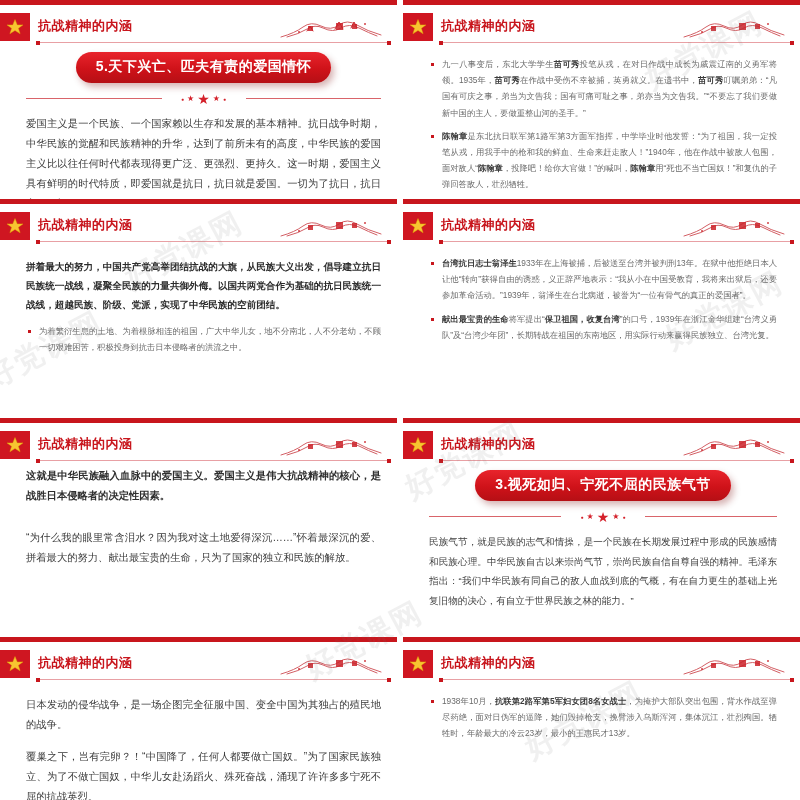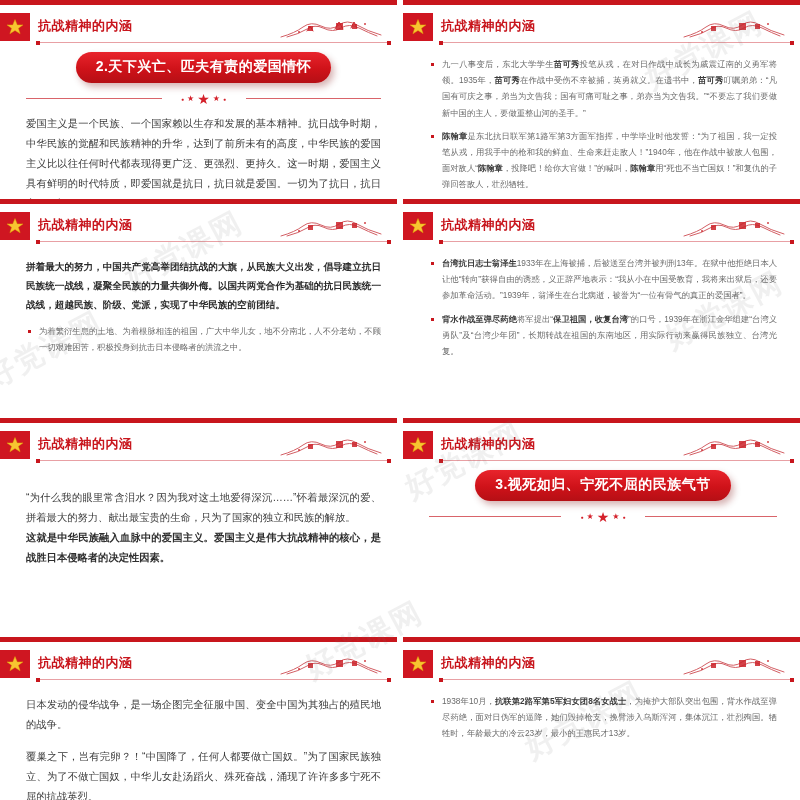--- a/index.html
+++ b/index.html
@@ -164,21 +164,21 @@
           <rect x="31" y="11" width="5" height="5"></rect>
           <rect x="59" y="8" width="7" height="7"></rect>
           <rect x="75" y="9" width="5" height="5"></rect>
           <circle cx="88" cy="9" r="1"></circle>
           <circle cx="22" cy="17" r="1"></circle>
         </g>
       </svg>
     </div>
     <div class="content">
       <div class="pill-wrap">
-        <span class="pill">2.天下兴亡、匹夫有责的爱国情怀</span>
+        <span class="pill">5.天下兴亡、匹夫有责的爱国情怀</span>
       </div>
       <div class="stardiv">
         <span class="ln l"></span>
         <span class="mid">
           <span class="s1">●</span>
             <span class="s2">★</span>
             <span class="s3">★</span>
             <span class="s2">★</span>
             <span class="s1">●</span>
         </span>
@@ -279,21 +279,21 @@
             <rect x="59" y="8" width="7" height="7"></rect>
           <rect x="75" y="9" width="5" height="5"></rect>
             <circle cx="88" cy="9" r="1"></circle>
             <circle cx="22" cy="17" r="1"></circle>
         </g>
       </svg>
     </div>
     <div class="content">
       <ul class="bul">
         <li><b>台湾抗日志士翁泽生</b>1933年在上海被捕，后被送至台湾并被判刑13年。在狱中他拒绝日本人让他“转向”获得自由的诱惑，义正辞严地表示：“我从小在中国受教育，我将来出狱后，还要参加革命活动。”1939年，翁泽生在台北病逝，被誉为“一位有骨气的真正的爱国者”。</li>
-        <li><b>背水作战至弹尽药绝</b>将军提出“<b>保卫祖国，收复台湾</b>”的口号，1939年在浙江金华组建“台湾义勇队”及“台湾少年团”，长期转战在祖国的东南地区，用实际行动来赢得民族独立、台湾光复。</li>
+        <li><b>献出最宝贵的生命</b>将军提出“<b>保卫祖国，收复台湾</b>”的口号，1939年在浙江金华组建“台湾义勇队”及“台湾少年团”，长期转战在祖国的东南地区，用实际行动来赢得民族独立、台湾光复。</li>
       </ul>
     </div>
   </div>
 
   <div class="slide left">
     <div class="topbar"></div>
     <div class="hdr">
       <div class="hdr-badge">
         <span class="starwrap">
           <svg viewBox="0 0 24 24" width="18" height="18">
@@ -311,22 +311,22 @@
         <g fill="#c8161d" opacity=".85">
           <rect x="31" y="11" width="5" height="5"></rect>
             <rect x="59" y="8" width="7" height="7"></rect>
           <rect x="75" y="9" width="5" height="5"></rect>
             <circle cx="88" cy="9" r="1"></circle>
             <circle cx="22" cy="17" r="1"></circle>
         </g>
       </svg>
     </div>
     <div class="content">
+      <p class="para big bold" style="margin-top:0">这就是中华民族融入血脉中的爱国主义。爱国主义是伟大抗战精神的核心，是战胜日本侵略者的决定性因素。</p>
       <p class="para big" style="margin-top:22px">“为什么我的眼里常含泪水？因为我对这土地爱得深沉……”怀着最深沉的爱、拼着最大的努力、献出最宝贵的生命，只为了国家的独立和民族的解放。</p>
-      <p class="para big bold" style="margin-top:0">这就是中华民族融入血脉中的爱国主义。爱国主义是伟大抗战精神的核心，是战胜日本侵略者的决定性因素。</p>
     </div>
   </div>
 
   <div class="slide right">
     <div class="topbar"></div>
     <div class="hdr">
       <div class="hdr-badge">
         <span class="starwrap">
           <svg viewBox="0 0 24 24" width="18" height="18">
               <polygon points="12,2 15,9.2 22.6,9.2 16.5,13.8 18.8,21 12,16.6 5.2,21 7.5,13.8 1.4,9.2 9,9.2" fill="#f7c531" stroke="#e0a800" stroke-width=".6"></polygon>
@@ -357,20 +357,21 @@
         <span class="ln l"></span>
         <span class="mid">
           <span class="s1">●</span>
             <span class="s2">★</span>
             <span class="s3">★</span>
             <span class="s2">★</span>
             <span class="s1">●</span>
         </span>
         <span class="ln r"></span>
       </div>
+      <p class="para" style="font-size:9.6px">民族气节，就是民族的志气和情操，是一个民族在长期发展过程中形成的民族感情和民族心理。中华民族自古以来崇尚气节，崇尚民族自信自尊自强的精神。毛泽东指出：“我们中华民族有同自己的敌人血战到底的气概，有在自力更生的基础上光复旧物的决心，有自立于世界民族之林的能力。”</p>
     </div>
   </div>
 
   <div class="slide left">
     <div class="topbar"></div>
     <div class="hdr">
       <div class="hdr-badge">
         <span class="starwrap">
           <svg viewBox="0 0 24 24" width="18" height="18">
               <polygon points="12,2 15,9.2 22.6,9.2 16.5,13.8 18.8,21 12,16.6 5.2,21 7.5,13.8 1.4,9.2 9,9.2" fill="#f7c531" stroke="#e0a800" stroke-width=".6"></polygon>

